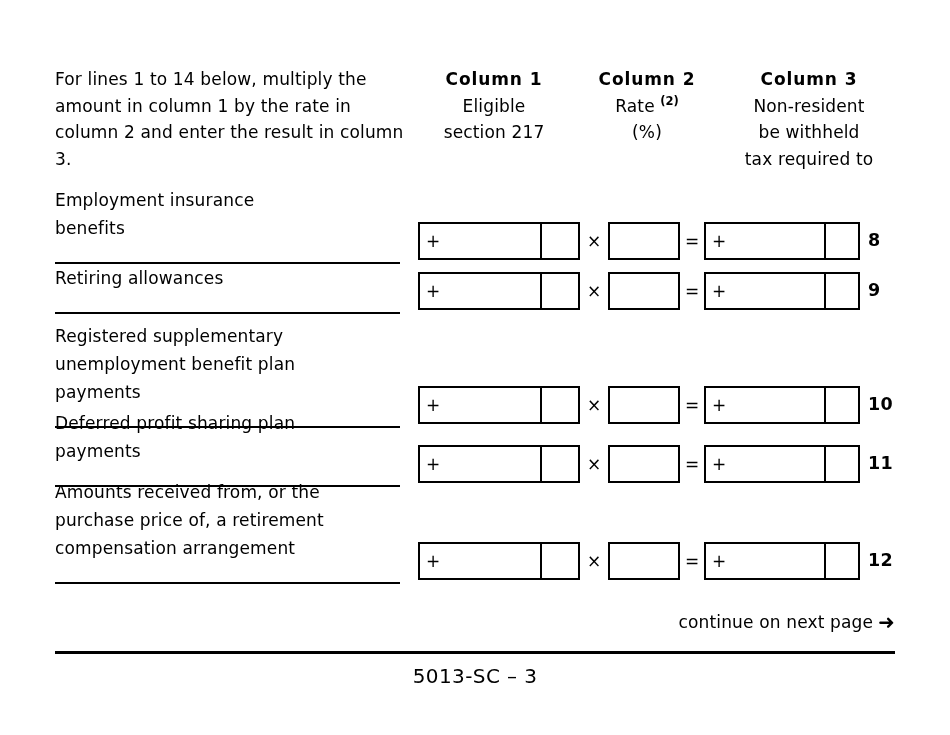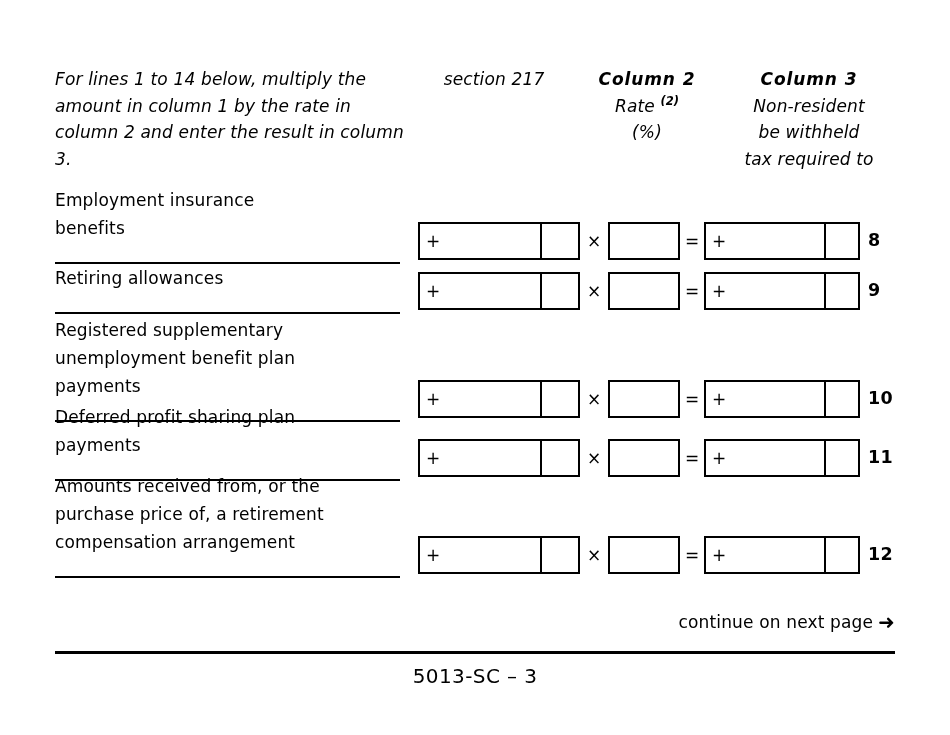--- a/index.html
+++ b/index.html
@@ -25,21 +25,20 @@
   }
 
   
   .header-row {
     position: absolute;
     left: 55px;
     top: 66px;
     width: 840px;
     display: flex;
     align-items: flex-start;
-    font-style: italic;
   }
   .intro {
     width: 352px;
     font-size: 17px;
     line-height: 26.5px;
     letter-spacing: 0.15px;
   }
   .col-head {
     text-align: center;
     font-size: 17px;
@@ -200,20 +199,22 @@
 </head>
 <body>
 
 <div class="page">
 
   <div class="header-row">
 
     <div class="intro">For lines 1 to 14 below, multiply the amount in column 1 by the rate in column 2 and enter the result in column 3.</div>
 
     <div class="col-head ch1">
+      <span class="title">Column 1</span>
+      <span class="sub">Eligible</span>
       <span class="sub">section 217</span>
     </div>
 
     <div class="col-head ch2">
       <span class="title">Column 2</span>
       <span class="sub"><span>Rate</span> <sup class="fn">(2)</sup></span>
       <span class="sub">(%)</span>
     </div>
 
     <div class="col-head ch3">
@@ -286,21 +287,21 @@
                 <span class="plus">+</span>
                 <span></span>
               </div>
             <div class="cents"><span></span></div>
           </div>
           <div class="lineno">9</div>
         </div>
       </div>
     </div>
 
-    <div class="row" style="height:87px;">
+    <div class="row" style="height:87px;margin-top:6px;">
       <div class="row-inner" style="top:0px;">
         <div class="label-cell">
           <div class="label-text">
             <div>Registered supplementary</div>
             <div>unemployment benefit plan</div>
             <div>payments</div>
           </div>
           <div class="label-rule"></div>
         </div>
         <div class="calc">

